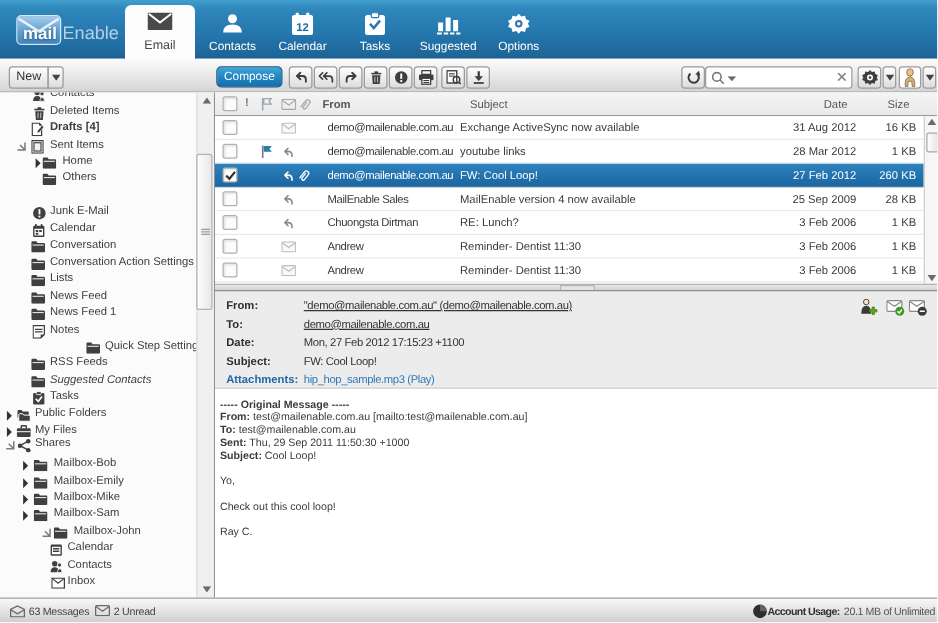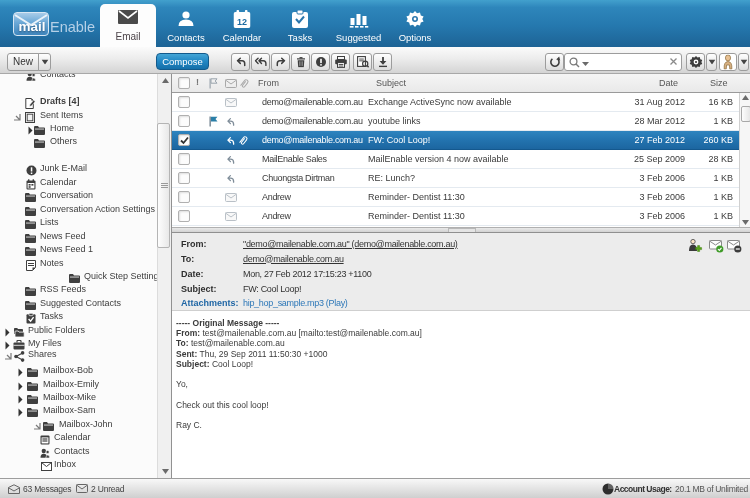--- a/index.html
+++ b/index.html
@@ -30,21 +30,21 @@
 
 #toolbar { position:absolute; left:0; top:47px; width:750px; height:27px;
   background:linear-gradient(180deg,#fbfbfb 0%,#ececec 45%,#d4d4d4 100%);
   border-bottom:1px solid #a8a8a8; }
 .tbtn { position:absolute; top:53px; height:18px;
   background:linear-gradient(180deg,#fefefe 0%,#ececec 55%,#dcdcdc 100%);
   border:1px solid #9c9c9c; border-radius:3px; }
 .tbtn svg { position:absolute; left:50%; top:50%; transform:translate(-50%,-50%); }
 #btn-new { left:7px; width:32px; font-size:10px; color:#333; text-align:center; line-height:16px; border-radius:3px 0 0 3px; }
 #btn-new-dd { left:38px; width:13px; border-radius:0 3px 3px 0; }
-#btn-compose { position:absolute; left:156px; top:53px; width:53px; height:17px;
+#btn-compose { position:absolute; left:173px; top:53px; width:53px; height:17px;
   background:linear-gradient(180deg,#44a5d6 0%,#2287c4 48%,#146fa9 100%);
   border:1px solid #135a8c; border-radius:4px; color:#fff; font-size:9.5px;
   text-align:center; line-height:15px; }
 #searchbox { position:absolute; left:564px; top:53px; width:118px; height:18px;
   background:#fff; border:1px solid #9c9c9c; border-radius:3px; }
 
 
 #sidebar { position:absolute; left:0; top:74px; width:172px; height:404px;
   background:#fbfbfb; border-right:1px solid #919191; overflow:hidden; }
 .trow { position:absolute; height:14px; font-size:9px; color:#3d3d3d; white-space:nowrap; }
@@ -273,20 +273,32 @@
         <span class="abs" style="left:26px;top:2px;line-height:0;">
           <svg width="10" height="11" viewBox="0 0 10 11">
             <circle cx="3.8" cy="3" r="2.2" fill="#3f3f3f"></circle>
             <path d="M0.5 9.8 Q0.5 5.8 3.8 5.8 Q7 5.8 7 9.8 Z" fill="#3f3f3f"></path>
             <circle cx="7.6" cy="4" r="1.6" fill="#3f3f3f" stroke="#fbfbfb" stroke-width="0.6"></circle>
             <path d="M5.8 10 Q6 7 7.8 7 Q9.6 7 9.6 10 Z" fill="#3f3f3f" stroke="#fbfbfb" stroke-width="0.6"></path>
           </svg>
         </span>
         <span class="tx" style="left:40px;">Contacts</span>
       </div>
+    <div class="trow" style="left:0;top:7.6px;width:157px;">
+        <span class="abs" style="left:27px;top:2px;line-height:0;">
+          <svg width="9" height="11" viewBox="0 0 9 11">
+            <rect x="0.5" y="2" width="8" height="1.3" fill="#3f3f3f"></rect>
+            <rect x="3" y="0.8" width="3" height="1.4" fill="#3f3f3f"></rect>
+            <path d="M1.2 4 h6.6 l-0.5 7 h-5.6 Z" fill="#3f3f3f"></path>
+            <rect x="3" y="5" width="0.8" height="4.6" fill="#fff" opacity=".7"></rect>
+            <rect x="5.2" y="5" width="0.8" height="4.6" fill="#fff" opacity=".7"></rect>
+          </svg>
+        </span>
+        <span class="tx" style="left:40px;">Deleted Items</span>
+      </div>
     <div class="trow" style="left:0;top:21.0px;width:157px;">
         <span class="abs" style="left:25px;top:2px;line-height:0;">
           <svg width="11" height="11" viewBox="0 0 11 11">
             <path d="M0.8 0.5 h5.5 l2 2 V10.5 h-7.5 Z" fill="#fff" stroke="#3f3f3f" stroke-width="1"></path>
             <path d="M6.3 0.5 l2 2 h-2 Z" fill="#3f3f3f"></path>
             <path d="M5 6.5 l3.6-4.2 1.6 1.3 -3.6 4.2 -2 0.7 Z" fill="#3f3f3f" stroke="#fff" stroke-width="0.5"></path>
           </svg>
         </span>
         <span class="tx" style="left:40px;font-weight:bold;">Drafts [4]</span>
       </div>
@@ -418,21 +430,21 @@
       </div>
     <div class="trow" style="left:0;top:209.4px;width:157px;">
         <span class="abs" style="left:25px;top:2px;line-height:0;">
           <svg width="11" height="10" viewBox="0 0 11 10">
             <path d="M0 2 q0-1 1-1 h3 l1 1.4 h5 q1 0 1 1 V9 q0 1 -1 1 H1 q-1 0 -1-1 Z" fill="#3f3f3f"></path>
             <rect x="1" y="3.6" width="9" height="0.9" fill="#fff" opacity="0.85"></rect>
           </svg>
         </span>
         <span class="tx" style="left:40px;">RSS Feeds</span>
       </div>
-    <div class="trow" style="left:0;top:222.8px;width:157px;">
+    <div class="trow" style="left:0;top:222.8px;width:157px;font-style:italic;">
         <span class="abs" style="left:25px;top:2px;line-height:0;">
           <svg width="11" height="10" viewBox="0 0 11 10">
             <path d="M0 2 q0-1 1-1 h3 l1 1.4 h5 q1 0 1 1 V9 q0 1 -1 1 H1 q-1 0 -1-1 Z" fill="#3f3f3f"></path>
             <rect x="1" y="3.6" width="9" height="0.9" fill="#fff" opacity="0.85"></rect>
           </svg>
         </span>
         <span class="tx" style="left:40px;">Suggested Contacts</span>
       </div>
     <div class="trow" style="left:0;top:236.3px;width:157px;">
         <span class="abs" style="left:26px;top:2px;line-height:0;">
@@ -613,21 +625,21 @@
           </svg></span>
       <span class="abs" style="left:53px;top:5px;line-height:0;"><svg width="12" height="9" viewBox="0 0 12 9">
             <rect x="0.5" y="0.5" width="11" height="8" rx="1" fill="none" stroke="#a9a9a9" stroke-width="1"></rect>
             <path d="M0.5 1 L6 5 L11.5 1" fill="none" stroke="#a9a9a9" stroke-width="1"></path>
           </svg></span>
       <span class="abs" style="left:67px;top:4px;line-height:0;"><svg width="11" height="12" viewBox="0 0 11 12">
             <g transform="rotate(38 5.5 6)">
               <path d="M3.4 9.3 V3.2 q0-1.9 1.9-1.9 q1.9 0 1.9 1.9 V8.1 q0 1.2 -1.2 1.2 q-1.2 0 -1.2-1.2 V3.6" fill="none" stroke="#a9a9a9" stroke-width="1.05" stroke-linecap="round"></path>
             </g>
           </svg></span>
-      <span class="abs" style="left:86px;top:4px;">From</span>
+      <span class="abs" style="left:86px;top:4px;font-weight:bold;">From</span>
       <span class="abs" style="left:204px;top:4px;">Subject</span>
       <span class="abs" style="left:487px;top:4px;">Date</span>
       <span class="abs" style="left:538px;top:4px;">Size</span>
     </div>
     <div class="mrow" style="top:19px;">
         <span class="cbx"></span>
         <span class="abs" style="left:53px;top:5px;line-height:0;"><svg width="12" height="9" viewBox="0 0 12 9">
             <rect x="0.5" y="0.5" width="11" height="8" rx="1" fill="#f8f8f8" stroke="#b9c0c7" stroke-width="1"></rect>
             <path d="M0.5 1 L6 5 L11.5 1" fill="none" stroke="#b9c0c7" stroke-width="1"></path>
           </svg></span>

